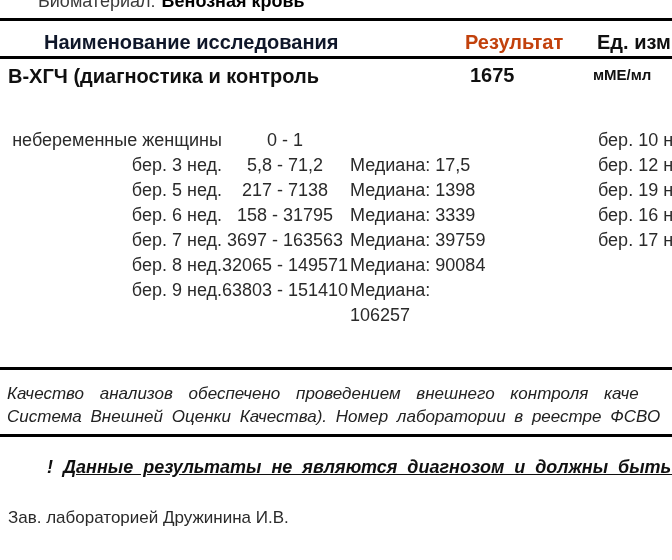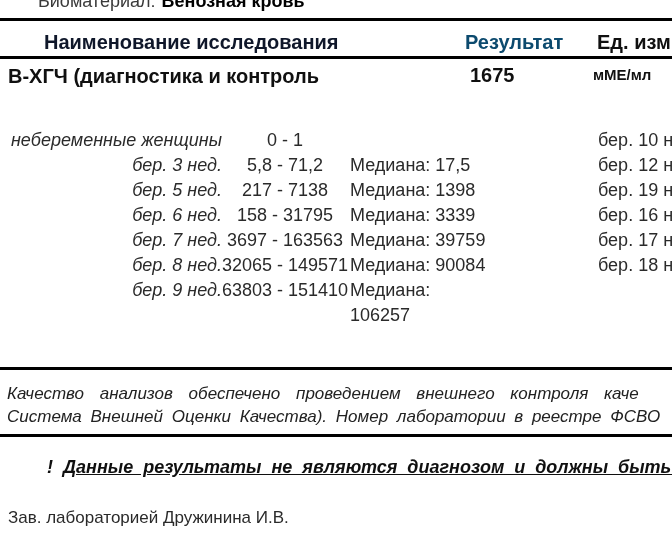--- a/index.html
+++ b/index.html
@@ -14,30 +14,30 @@
   .rule { position: absolute; left: 0; width: 672px; background: #000000; }
   .rule1 { top: 18px;  height: 3px; }
   .rule2 { top: 56px;  height: 3px; }
   .rule3 { top: 367px; height: 3px; }
   .rule4 { top: 434px; height: 3px; }
 
   .biomaterial { position: absolute; left: 38px; top: -9px; font-size: 18px; white-space: nowrap; color: #3a3a3a; }
   .biomaterial .bv { font-weight: bold; color: #000000; margin-left: 6px; }
 
   .th-name   { position: absolute; left: 44px;  top: 31px; font-size: 20px; font-weight: bold; color: #0f172a; white-space: nowrap; }
-  .th-result { position: absolute; left: 465px; top: 31px; font-size: 20px; font-weight: bold; color: #0c4a6e; white-space: nowrap; }
+  .th-result { position: absolute; left: 465px; top: 31px; font-size: 20px; font-weight: bold; color: #c2410c; white-space: nowrap; }
   .th-units  { position: absolute; left: 597px; top: 31px; font-size: 20px; font-weight: bold; color: #101010; white-space: nowrap; }
 
   .test-name   { position: absolute; left: 8px;  top: 62px; font-size: 20px; font-weight: bold; line-height: 29px; color: #101010; }
   .test-result { position: absolute; left: 470px; top: 64px; font-size: 20px; font-weight: bold; color: #101010; }
   .test-units  { position: absolute; left: 593px; top: 66px; font-size: 15px; font-weight: bold; color: #101010; white-space: nowrap; }
 
   .ref-rows { position: absolute; left: 0; top: 128px; width: 672px; }
   .ref-row  { position: relative; height: 25px; font-size: 18px; line-height: 25px; color: #2a2a2a; }
-  .c-label  { position: absolute; left: 0;     top: 0; width: 222px; text-align: right;  white-space: nowrap; font-style: italic; }
+  .c-label  { position: absolute; left: 0;     top: 0; width: 222px; text-align: right;  white-space: nowrap; }
   .c-range  { position: absolute; left: 222px; top: 0; width: 126px; text-align: center; white-space: nowrap; }
   .c-median { position: absolute; left: 350px; top: 0; white-space: nowrap; }
   .c-week   { position: absolute; left: 598px; top: 0; white-space: nowrap; }
 
   .quality { position: absolute; left: 7px; top: 382px; font-size: 17px; font-style: italic; line-height: 23px; color: #222222; white-space: nowrap; }
   .q1 { word-spacing: 11px; }
   .q2 { word-spacing: 4px; }
 
   .warning { position: absolute; left: 47px; top: 457px; font-size: 18px; font-weight: bold; font-style: italic; white-space: nowrap; color: #101010; }
   .warning .wmark { text-decoration: none; }
@@ -94,21 +94,20 @@
   <div class="ref-row">
     <span class="c-label">бер. 7 нед.</span>
     <span class="c-range">3697 - 163563</span>
     <span class="c-median">Медиана: 39759</span>
     <span class="c-week">бер. 17 н</span>
   </div>
   <div class="ref-row">
     <span class="c-label">бер. 8 нед.</span>
     <span class="c-range">32065 - 149571</span>
     <span class="c-median">Медиана: 90084</span>
-    <span class="c-week">бер. 18 н</span>
   </div>
   <div class="ref-row">
     <span class="c-label">бер. 9 нед.</span>
     <span class="c-range">63803 - 151410</span>
     <span class="c-median">Медиана:</span>
     <span class="c-week"></span>
   </div>
   <div class="ref-row">
     <span class="c-label"></span>
     <span class="c-range"></span>

